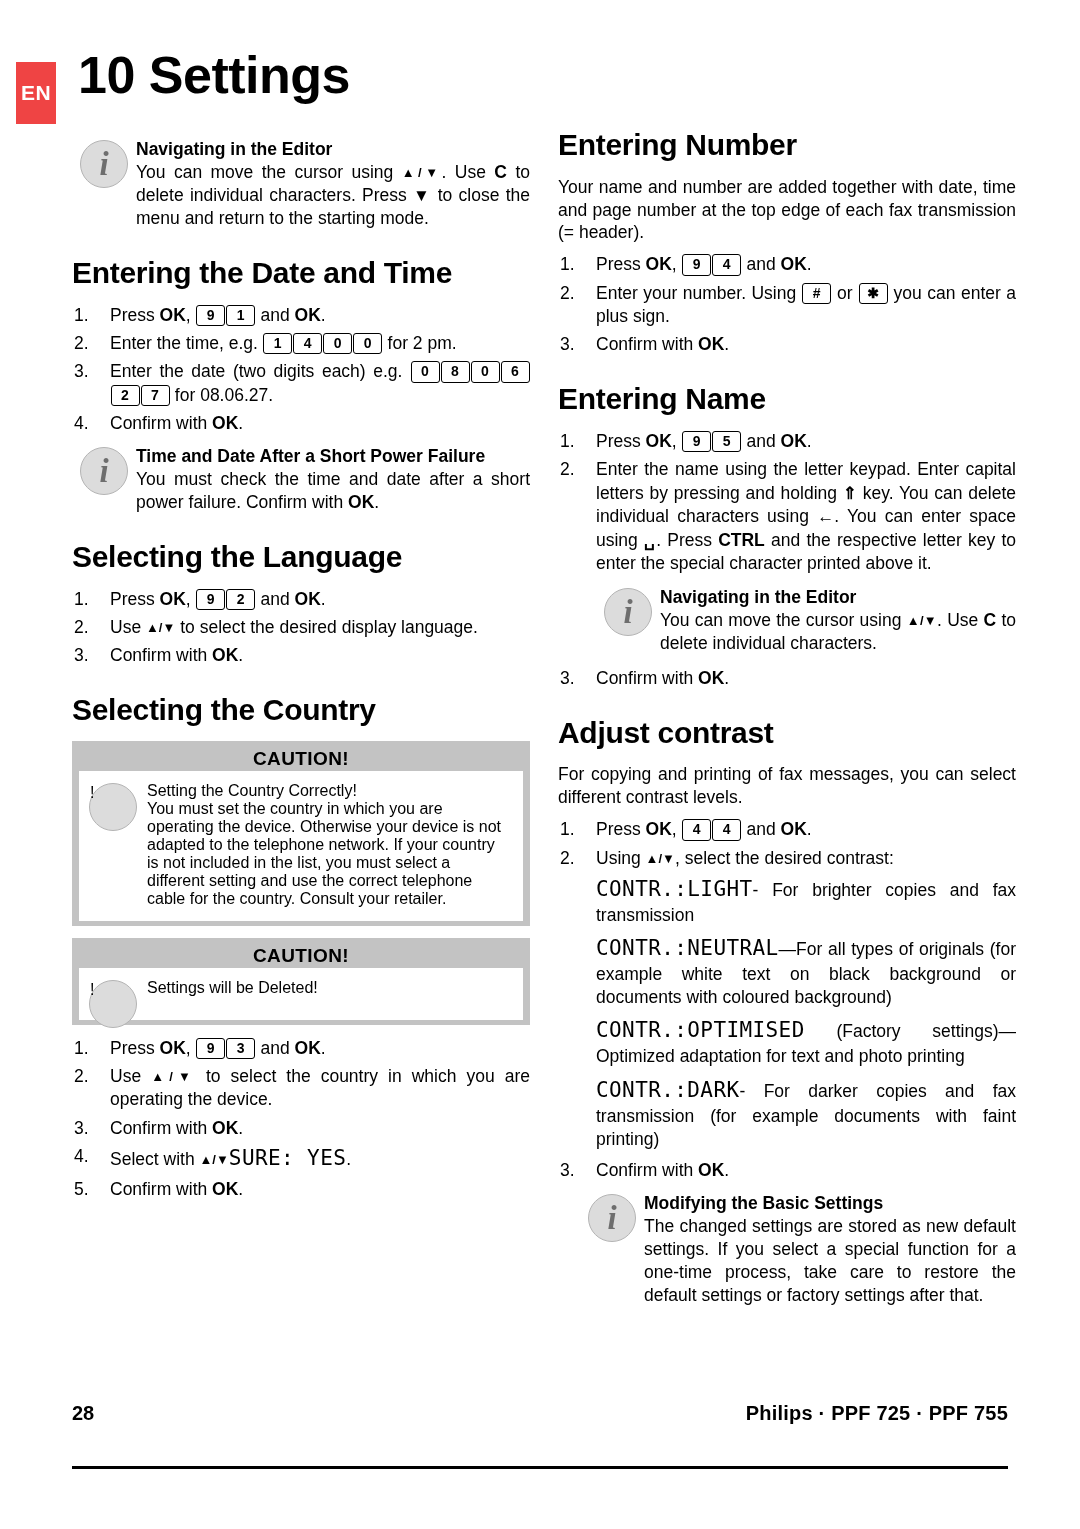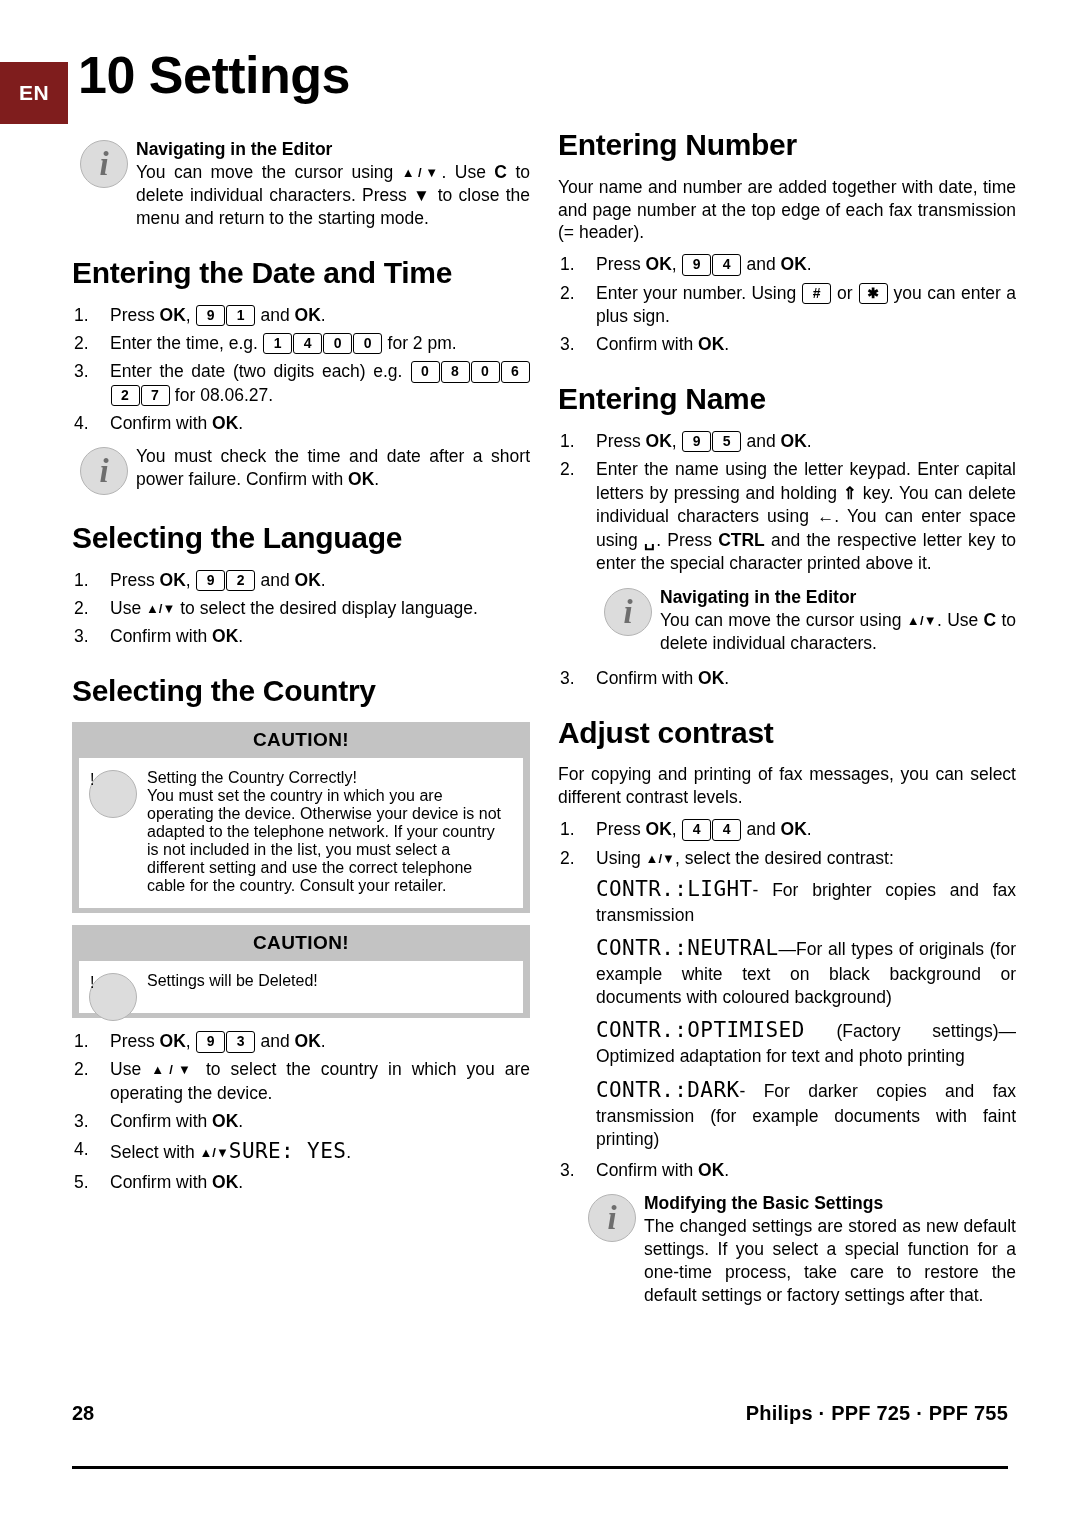--- a/index.html
+++ b/index.html
@@ -17,25 +17,25 @@
   }
 
   .page {
     position: absolute;
     inset: 0;
   }
 
   
   .en-badge {
     position: absolute;
-    left: 0;
+    left: 16px;
     top: 62px;
-    width: 68px;
+    width: 40px;
     height: 62px;
-    background: #7f1d1d;
+    background: #ef4444;
     color: #fff;
     font-weight: bold;
     font-size: 21px;
     letter-spacing: 0.5px;
     display: flex;
     align-items: center;
     justify-content: center;
   }
 
   
@@ -184,21 +184,21 @@
   
   .caution {
     margin: 12px 0 6px 0;
     background: #c3c3c3;
     padding: 0 0 5px 0;
   }
   .caution .caution-head {
     text-align: center;
     font-size: 19px;
     font-weight: bold;
-    padding: 7px 0 7px 0;
+    padding: 7px 0 1px 0;
     letter-spacing: 0.4px;
   }
   .caution .caution-inner {
     background: #fff;
     margin: 0 7px;
     padding: 11px 13px 13px 13px;
     position: relative;
     padding-left: 68px;
     min-height: 52px;
     box-sizing: border-box;
@@ -261,20 +261,21 @@
       <li><span class="num">1.</span><span>Press </span><b>OK</b><span>, </span><span class="key">9</span><span class="key">1</span><span> and </span><b>OK</b><span>.</span></li>
       <li><span class="num">2.</span><span>Enter the time, e.g. </span><span class="key">1</span><span class="key">4</span><span class="key">0</span><span class="key">0</span><span> for 2 pm.</span></li>
       <li><span class="num">3.</span><span>Enter the date (two digits each) e.g. </span><span class="key">0</span><span class="key">8</span><span class="key">0</span><span class="key">6</span><span class="key">2</span><span class="key">7</span><span> for 08.06.27.</span></li>
       <li><span class="num">4.</span><span>Confirm with </span><b>OK</b><span>.</span></li>
     </ol>
 
     <div class="note">
       <div class="icon-circle">
         <div class="iglyph">i</div>
       </div>
+      <div class="note-title">Time and Date After a Short Power Failure</div>
       <div class="note-body"><span>You must check the time and date after a short power failure. Confirm with </span><b>OK</b><span>.</span></div>
     </div>
 
     <h2 class="sect">Selecting the Language</h2>
     <ol class="steps">
       <li><span class="num">1.</span><span>Press </span><b>OK</b><span>, </span><span class="key">9</span><span class="key">2</span><span> and </span><b>OK</b><span>.</span></li>
       <li><span class="num">2.</span><span>Use </span><b class="arrows">▲/▼</b><span> to select the desired display language.</span></li>
       <li><span class="num">3.</span><span>Confirm with </span><b>OK</b><span>.</span></li>
     </ol>
 

